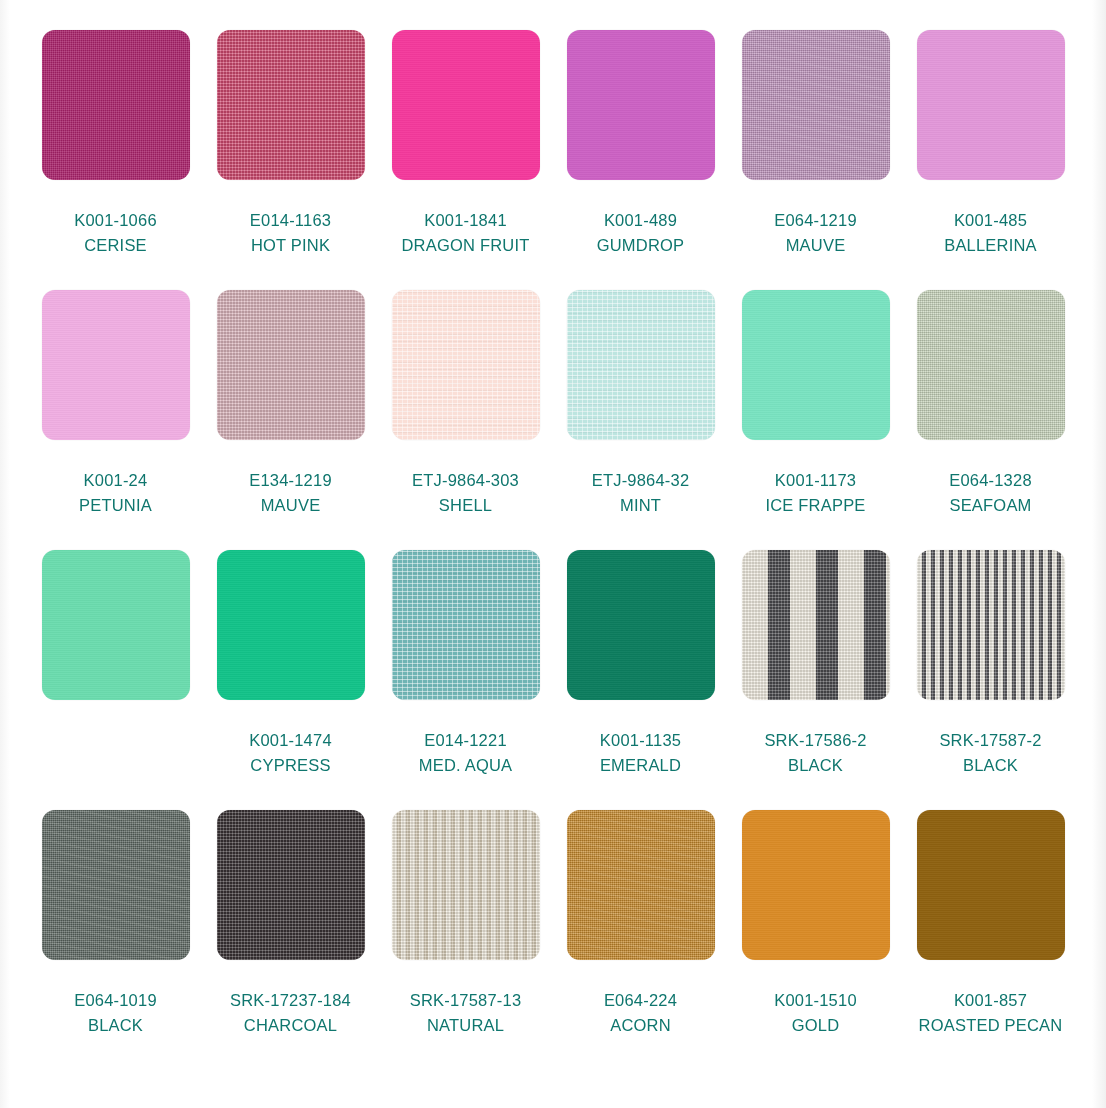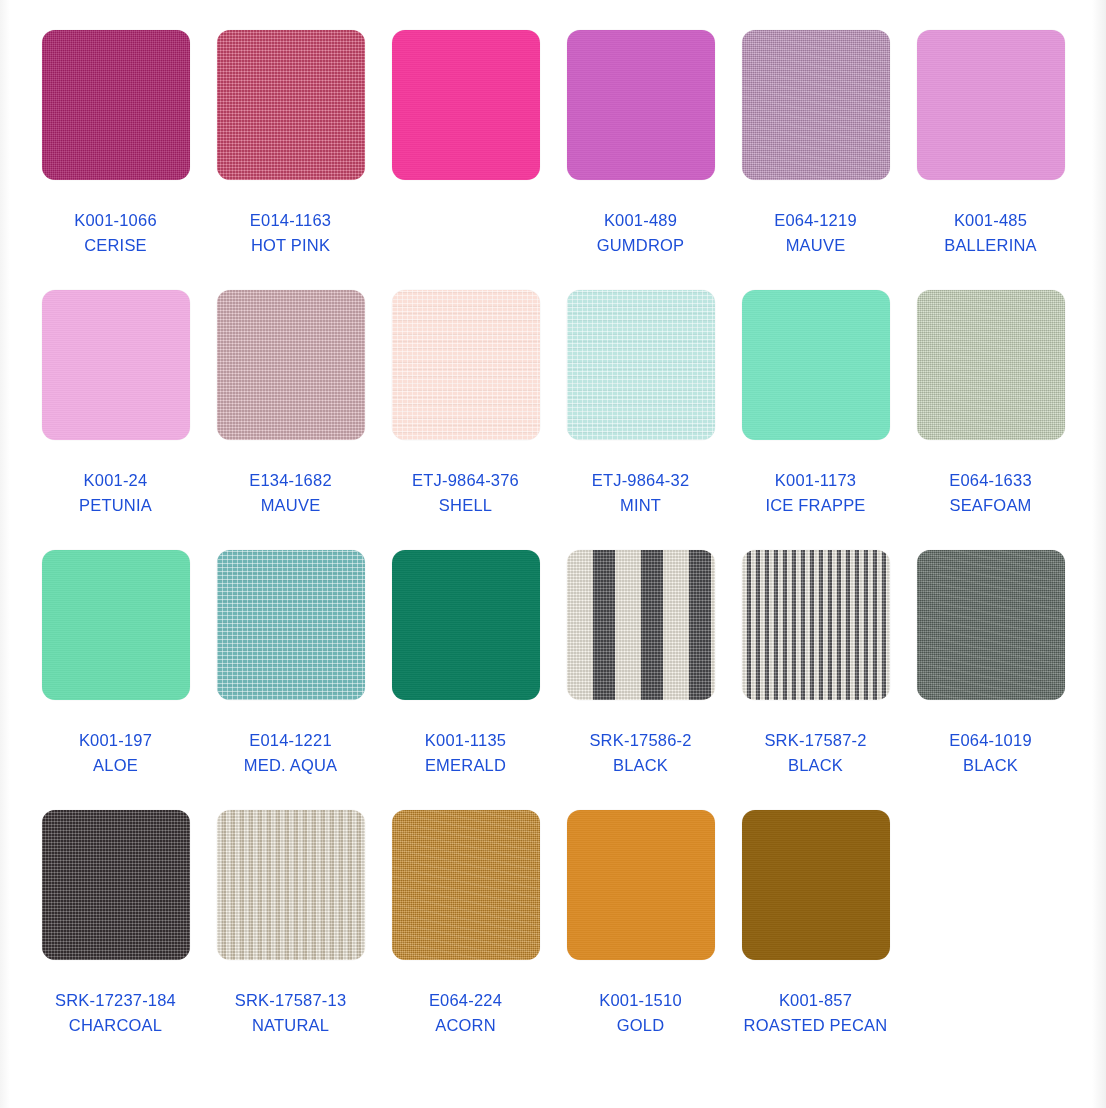--- a/index.html
+++ b/index.html
@@ -65,21 +65,21 @@
   }
   .swatch-chip .tex {
     position: absolute;
     inset: 0;
     border-radius: 13px;
   }
   .swatch-caption {
     margin-top: 28px;
     text-align: center;
     line-height: 1.52;
-    color: #1d4ed8;
+    color: #0f766e;
     font-size: 16.5px;
     letter-spacing: 0.2px;
     width: 170px;
   }
   .swatch-code { display: block; white-space: nowrap; }
   .swatch-name { display: block; }
 
   
   .tex-linen {
     background-image:
@@ -134,20 +134,24 @@
         </div>
         <div class="swatch-caption">
           <span class="swatch-code">E014-1163</span>
           <span class="swatch-name">HOT PINK</span>
         </div>
       </div>
       <div class="swatch-cell">
         <div class="swatch-chip" style="background: rgb(244, 57, 156);">
           <div class="tex tex-smooth"></div>
         </div>
+        <div class="swatch-caption">
+          <span class="swatch-code">K001-1841</span>
+          <span class="swatch-name">DRAGON FRUIT</span>
+        </div>
       </div>
       <div class="swatch-cell">
         <div class="swatch-chip" style="background: rgb(204, 97, 196);">
           <div class="tex tex-smooth"></div>
         </div>
         <div class="swatch-caption">
           <span class="swatch-code">K001-489</span>
           <span class="swatch-name">GUMDROP</span>
         </div>
       </div>
@@ -176,30 +180,30 @@
         <div class="swatch-caption">
           <span class="swatch-code">K001-24</span>
           <span class="swatch-name">PETUNIA</span>
         </div>
       </div>
       <div class="swatch-cell">
         <div class="swatch-chip" style="background: rgb(220, 182, 189);">
           <div class="tex tex-weave"></div>
         </div>
         <div class="swatch-caption">
-          <span class="swatch-code">E134-1682</span>
+          <span class="swatch-code">E134-1219</span>
           <span class="swatch-name">MAUVE</span>
         </div>
       </div>
       <div class="swatch-cell">
         <div class="swatch-chip" style="background: rgb(250, 223, 215);">
           <div class="tex tex-crosshatch"></div>
         </div>
         <div class="swatch-caption">
-          <span class="swatch-code">ETJ-9864-376</span>
+          <span class="swatch-code">ETJ-9864-303</span>
           <span class="swatch-name">SHELL</span>
         </div>
       </div>
       <div class="swatch-cell">
         <div class="swatch-chip" style="background: rgb(189, 229, 224);">
           <div class="tex tex-crosshatch"></div>
         </div>
         <div class="swatch-caption">
           <span class="swatch-code">ETJ-9864-32</span>
           <span class="swatch-name">MINT</span>
@@ -212,31 +216,36 @@
         <div class="swatch-caption">
           <span class="swatch-code">K001-1173</span>
           <span class="swatch-name">ICE FRAPPE</span>
         </div>
       </div>
       <div class="swatch-cell">
         <div class="swatch-chip" style="background: rgb(200, 213, 188);">
           <div class="tex tex-slub"></div>
         </div>
         <div class="swatch-caption">
-          <span class="swatch-code">E064-1633</span>
+          <span class="swatch-code">E064-1328</span>
           <span class="swatch-name">SEAFOAM</span>
         </div>
       </div>
       <div class="swatch-cell">
         <div class="swatch-chip" style="background: rgb(107, 220, 174);">
           <div class="tex tex-smooth"></div>
         </div>
-        <div class="swatch-caption">
-          <span class="swatch-code">K001-197</span>
-          <span class="swatch-name">ALOE</span>
+      </div>
+      <div class="swatch-cell">
+        <div class="swatch-chip" style="background: rgb(18, 195, 137);">
+          <div class="tex tex-smooth"></div>
+        </div>
+        <div class="swatch-caption">
+          <span class="swatch-code">K001-1474</span>
+          <span class="swatch-name">CYPRESS</span>
         </div>
       </div>
       <div class="swatch-cell">
         <div class="swatch-chip" style="background: rgb(112, 180, 180);">
           <div class="tex tex-crosshatch"></div>
         </div>
         <div class="swatch-caption">
           <span class="swatch-code">E014-1221</span>
           <span class="swatch-name">MED. AQUA</span>
         </div>

